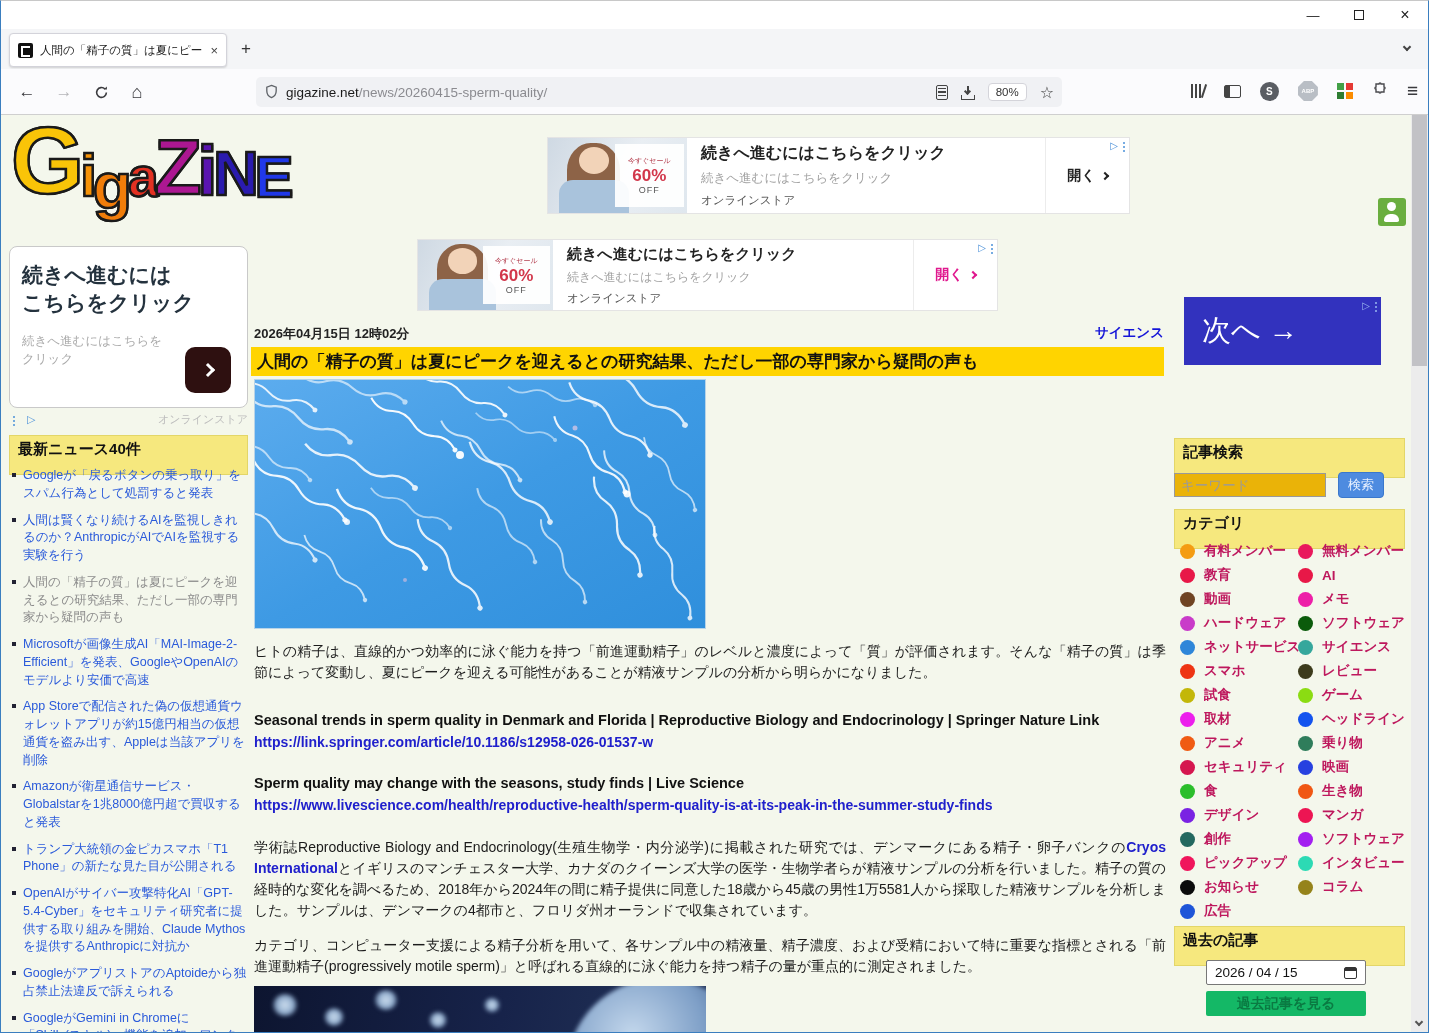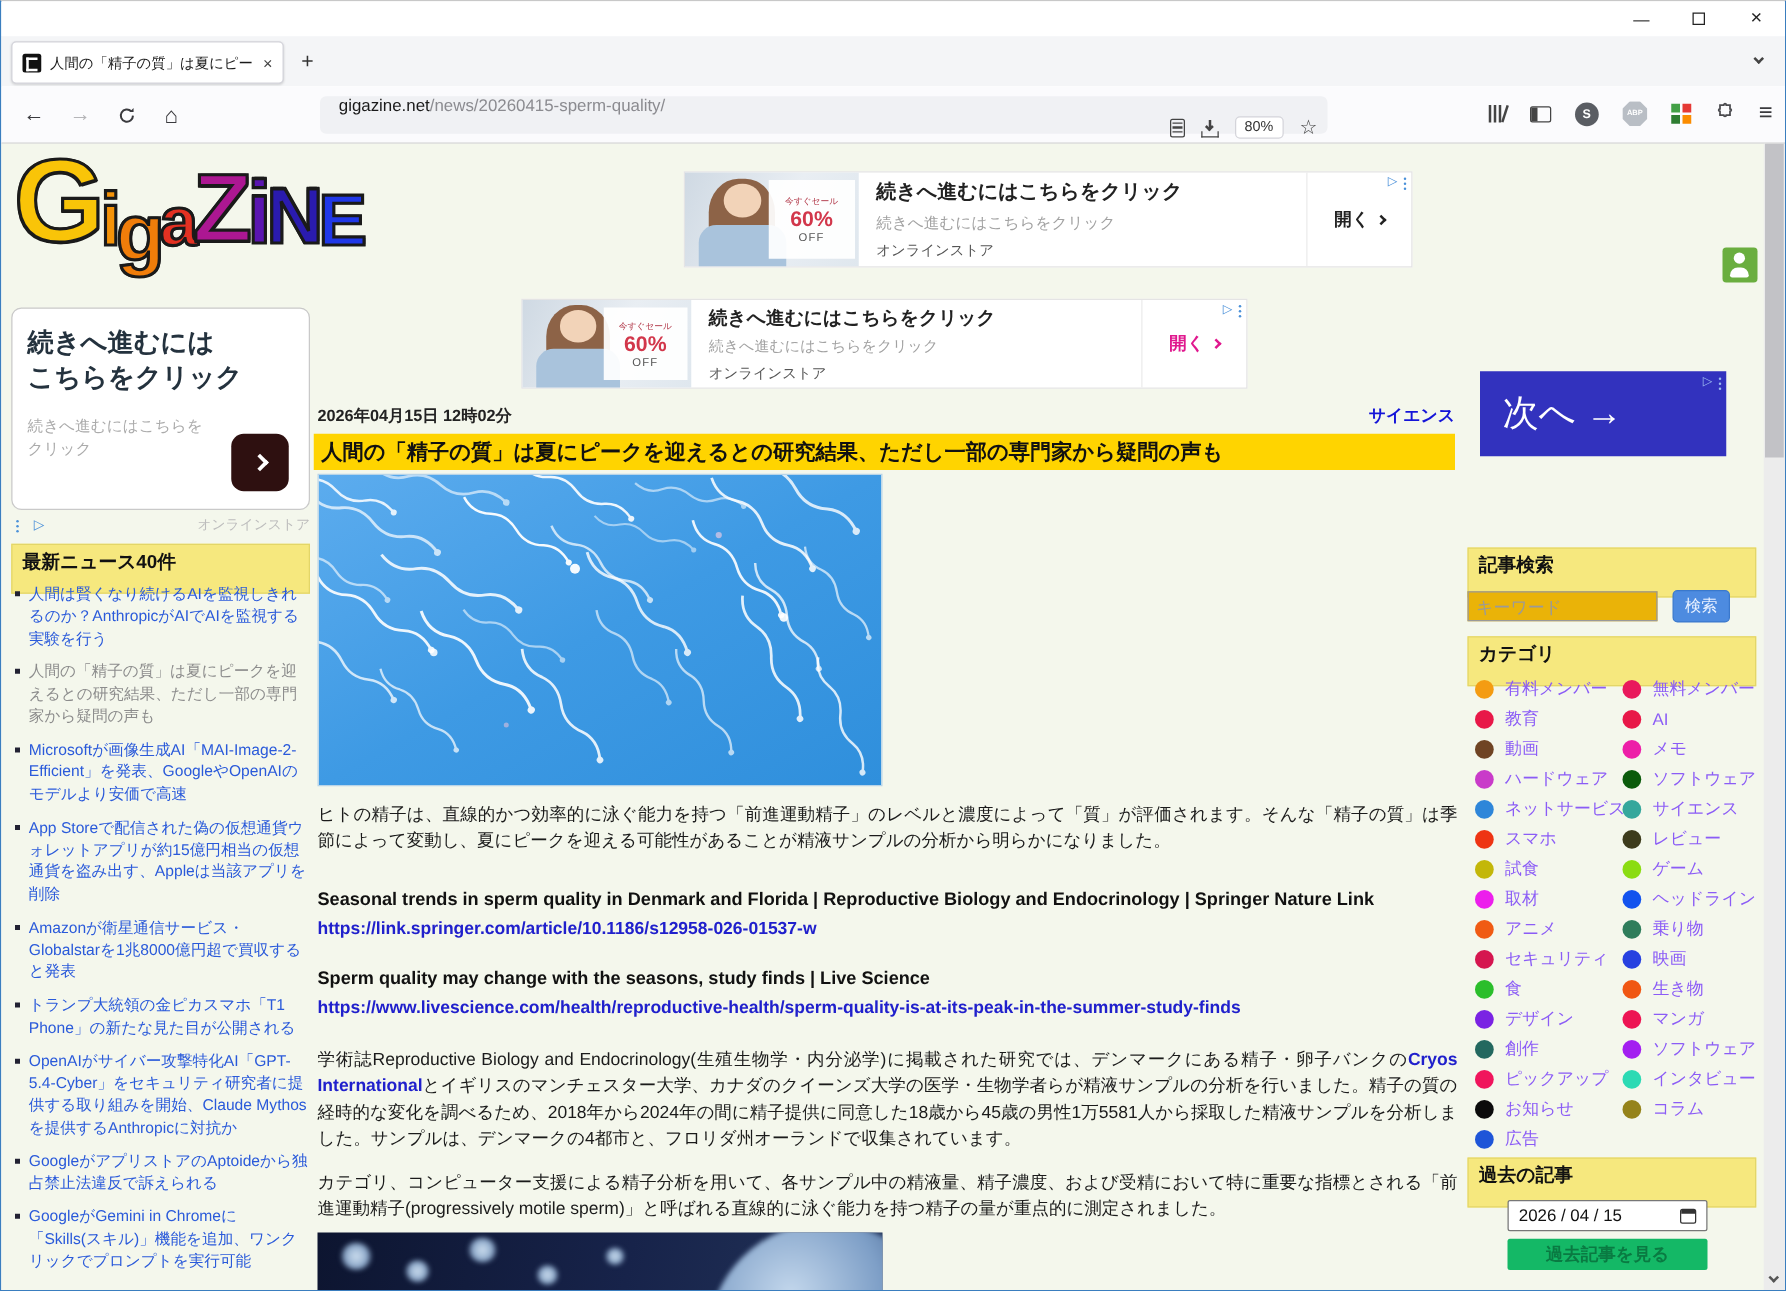--- a/index.html
+++ b/index.html
@@ -23,21 +23,21 @@
   .favicon::before { content:""; position:absolute; left:3px; top:3px; width:7px; height:7px; border:2px solid #fff; border-right:none; }
   .tab-title { flex:1; font-size:11.5px; color:#1a1a1a; white-space:nowrap; overflow:hidden; }
   .tab-close { font-size:13px; color:#444; flex:none; }
   .newtab-btn { position:absolute; left:240px; top:10px; font-size:17px; color:#333; }
   .alltabs-btn { position:absolute; right:18px; top:15px; color:#444; }
 
   .toolbar { position:absolute; left:0; top:68px; width:100%; height:46px; background:#fbfbfd; border-bottom:1px solid #cfcfcf; }
   .navbtn { position:absolute; top:11px; width:26px; height:24px; display:flex; align-items:center; justify-content:center;
             font-size:17px; color:#3a3a3e; }
   .urlbar { position:absolute; left:255px; top:8px; width:806px; height:30px; background:#f0f1f4; border-radius:5px;
-            display:flex; padding:0 8px;flex-direction:column; }
+            display:flex; align-items:center; padding:0 8px; }
   .url-text { font-size:13.5px; margin-left:7px; }
   .url-host { color:#1a1a1a; } .url-path { color:#8b8b90; }
   .urlbar-actions { margin-left:auto; display:flex; align-items:center; gap:13px; }
   .zoom-chip { background:#fff; border:1px solid #d4d4da; border-radius:4px; font-size:11.5px; color:#333; padding:2px 7px; }
   .tb-right { position:absolute; right:10px; top:11px; display:flex; align-items:center; gap:19px; }
 
   .chv { display:inline-block; width:6px; height:6px; border-right:2px solid currentColor; border-bottom:2px solid currentColor; }
   .chv-down { transform:rotate(45deg); } .chv-right { transform:rotate(-45deg); }
 
   .icon-lines { display:flex; gap:2px; align-items:flex-end; height:14px; }
@@ -145,21 +145,21 @@
   .sr-head { position:absolute; left:1173px; top:323px; width:231px; }
   .sr-input { position:absolute; left:1173px; top:358px; width:152px; height:24px; border:1px solid #999; background:#eab308;
               font-size:13.5px; padding:0 6px; font-family:inherit; color:#333; }
   .sr-input::placeholder { color:#9a9a9a; }
   .sr-btn { position:absolute; left:1337px; top:357px; width:46px; height:26px; background:#4d8be0; border:1px solid #3a78cc;
             border-radius:4px; color:#eaf2ff; font-size:13px; display:flex; align-items:center; justify-content:center; }
   .cat-head { position:absolute; left:1173px; top:394px; width:231px; }
   .cat-grid { position:absolute; left:1179px; top:424px; width:228px; display:grid; grid-template-columns:118px 110px; grid-auto-rows:24px; }
   .cat { display:flex; align-items:center; gap:9px; cursor:pointer; }
   .dot { width:15px; height:15px; border-radius:50%; flex:none; }
-  .cat a { font-size:13.5px; font-weight:normal; color:#8b5cf6; white-space:nowrap; }
+  .cat a { font-size:13.5px; font-weight:bold; color:#be185d; white-space:nowrap; }
   .past-head { position:absolute; left:1173px; top:811px; width:231px; }
   .date-input { position:absolute; left:1205px; top:845px; width:160px; height:25px; background:#fff; border:1px solid #777;
                 border-radius:2px; display:flex; align-items:center; padding:0 8px; font-size:13.5px; color:#111; }
   .cal-ic { margin-left:auto; width:13px; height:12px; border:1.5px solid #333; border-radius:2px; position:relative; }
   .cal-ic::before { content:""; position:absolute; left:0; right:0; top:0; height:3px; background:#333; }
   .past-btn { position:absolute; left:1205px; top:876px; width:160px; height:25px; background:#14b866; border-radius:2px;
               display:flex; align-items:center; justify-content:center; font-size:14px; font-weight:bold; color:#0a7a42; }
 </style>
 </head>
 <body>
@@ -305,20 +305,23 @@
         </div>
     </div>
     <div class="left-ad-meta">
       <span class="vdots" style="margin-left:4px;"></span>
       <span style="color:#4a90d9;font-size:11px;margin-left:12px;">▷</span>
       <span class="adv">オンラインストア</span>
     </div>
 
     <div class="panel-head news-head">最新ニュース40件</div>
     <ul class="news-list">
+  <li class="news-li">
+    <a>Googleが「戻るボタンの乗っ取り」をスパム行為として処罰すると発表</a>
+  </li>
 
   <li class="news-li">
     <a>人間は賢くなり続けるAIを監視しきれるのか？AnthropicがAIでAIを監視する実験を行う</a>
   </li>
 
   <li class="news-li visited">
     <a>人間の「精子の質」は夏にピークを迎えるとの研究結果、ただし一部の専門家から疑問の声も</a>
   </li>
 
   <li class="news-li">

